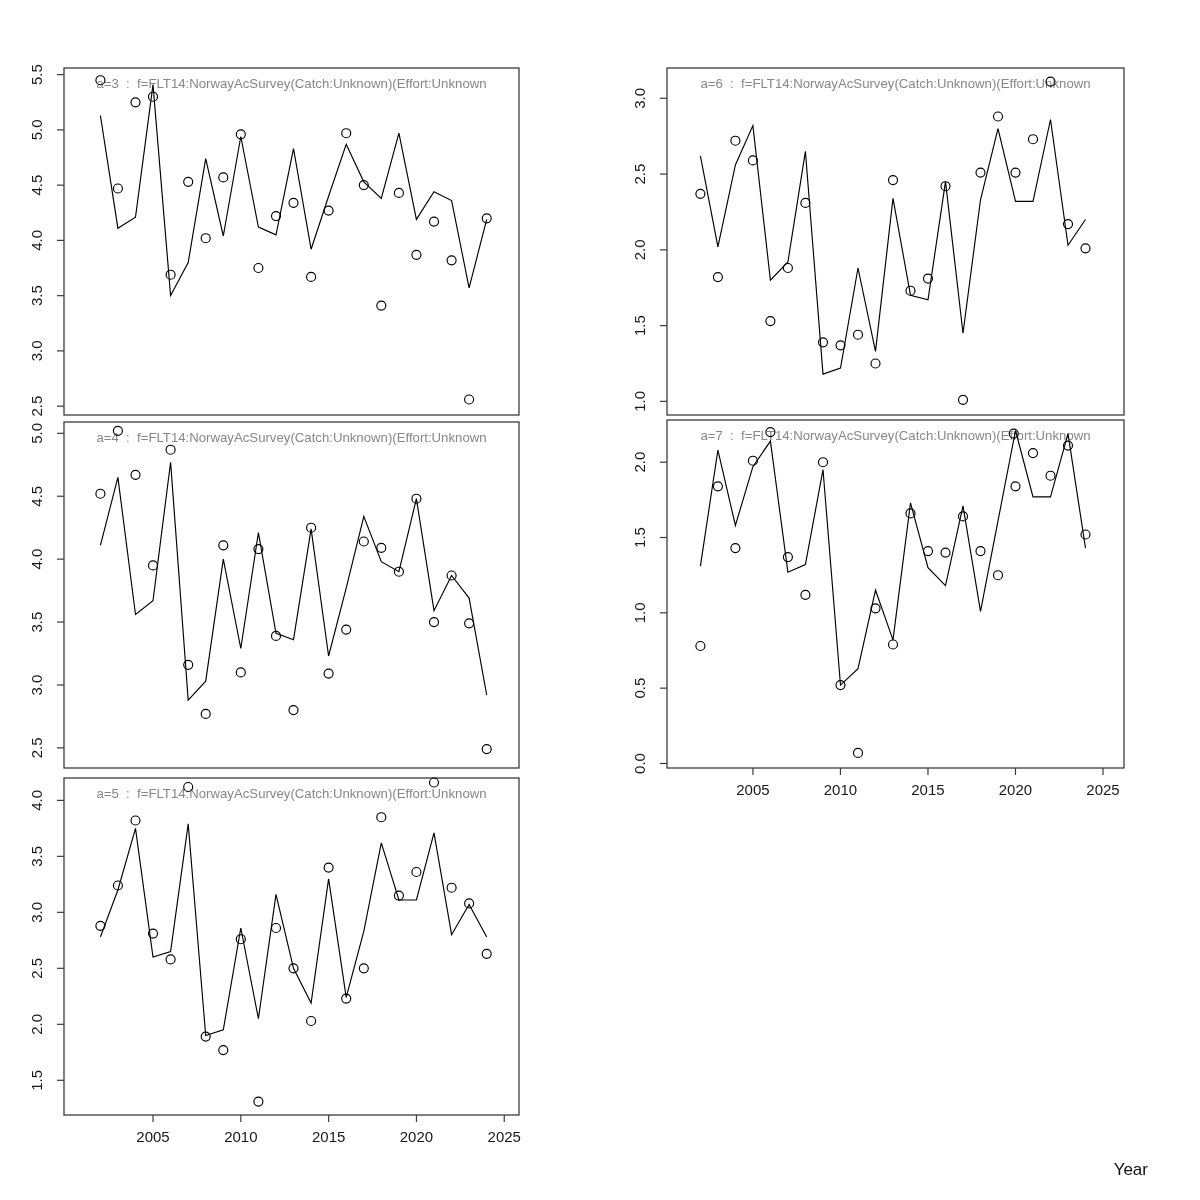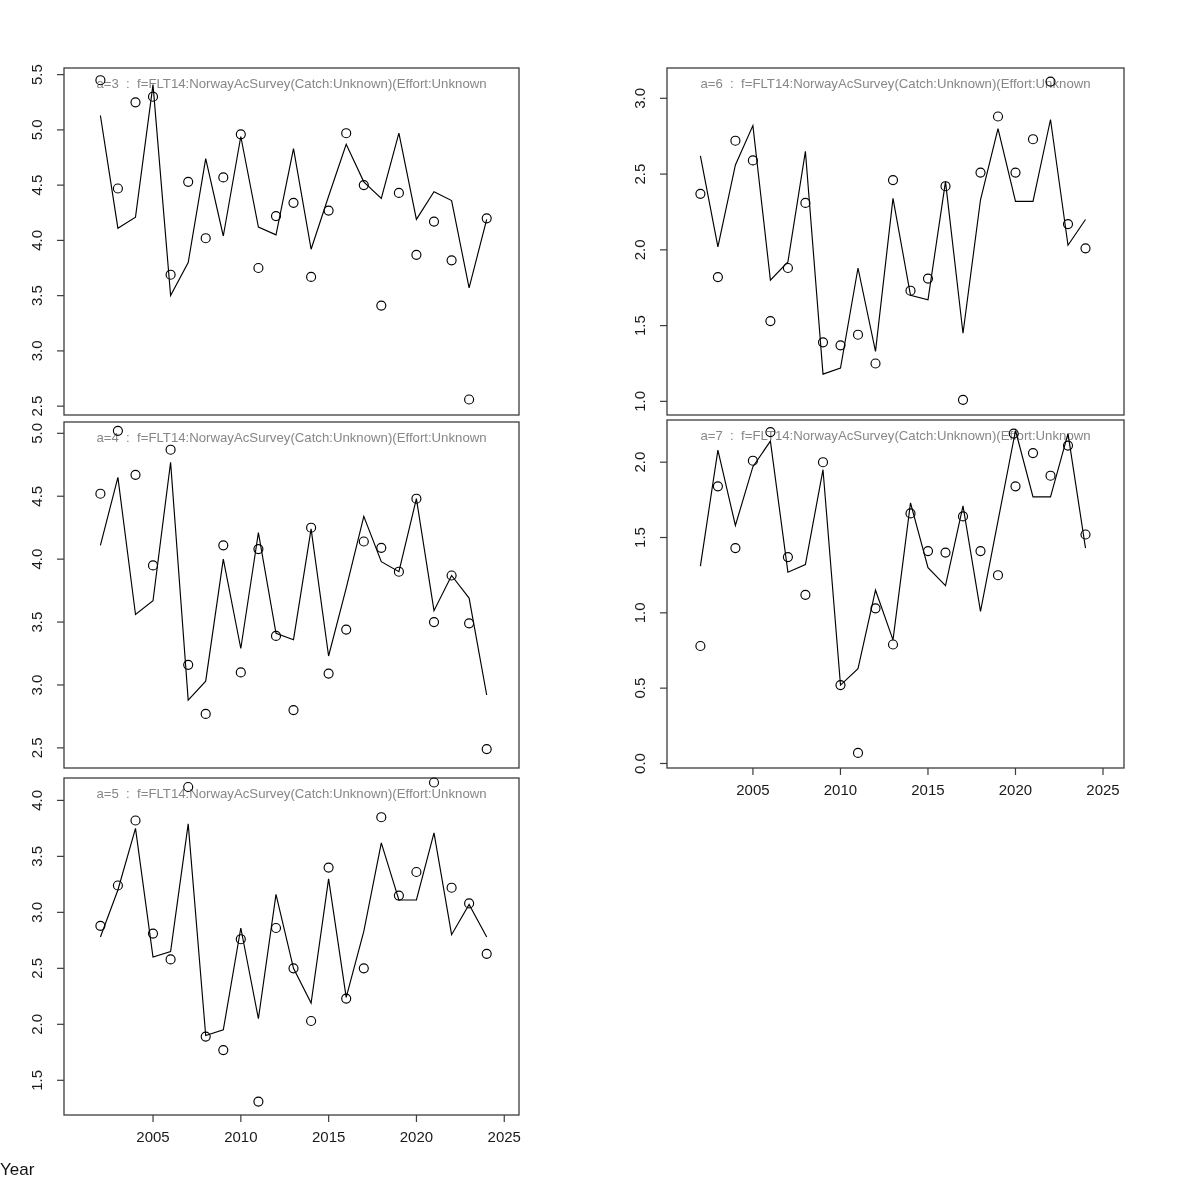--- a/index.html
+++ b/index.html
@@ -1,19 +1,19 @@
 <!DOCTYPE html>
 <html><head>
 <meta charset="utf-8">
 <style>
   html,body{margin:0;padding:0;background:#ffffff;}
   body{width:1200px;height:1200px;position:relative;font-family:"Liberation Sans",sans-serif;}
   .figure{position:absolute;left:0;top:0;width:1200px;height:1200px;}
   svg{position:absolute;left:0;top:0;}
-  .xlabel{position:absolute;left:0;top:1160px;width:1148px;text-align:left;
+  .xlabel{position:absolute;left:0;top:1160px;width:1148px;text-align:right;
           font-size:17px;color:#111;}
 </style>
 </head>
 <body>
 
 <div class="figure">
   <svg id="chart-svg" width="1200" height="1200" viewBox="0 0 1200 1200">
       <g>
         <rect x="64" y="68" width="455" height="347" fill="none" stroke="#3c3c3c" stroke-width="1.3"></rect>
         <line x1="57" y1="406.1592356687898" x2="64" y2="406.1592356687898" stroke="#3c3c3c" stroke-width="1.2"></line>

